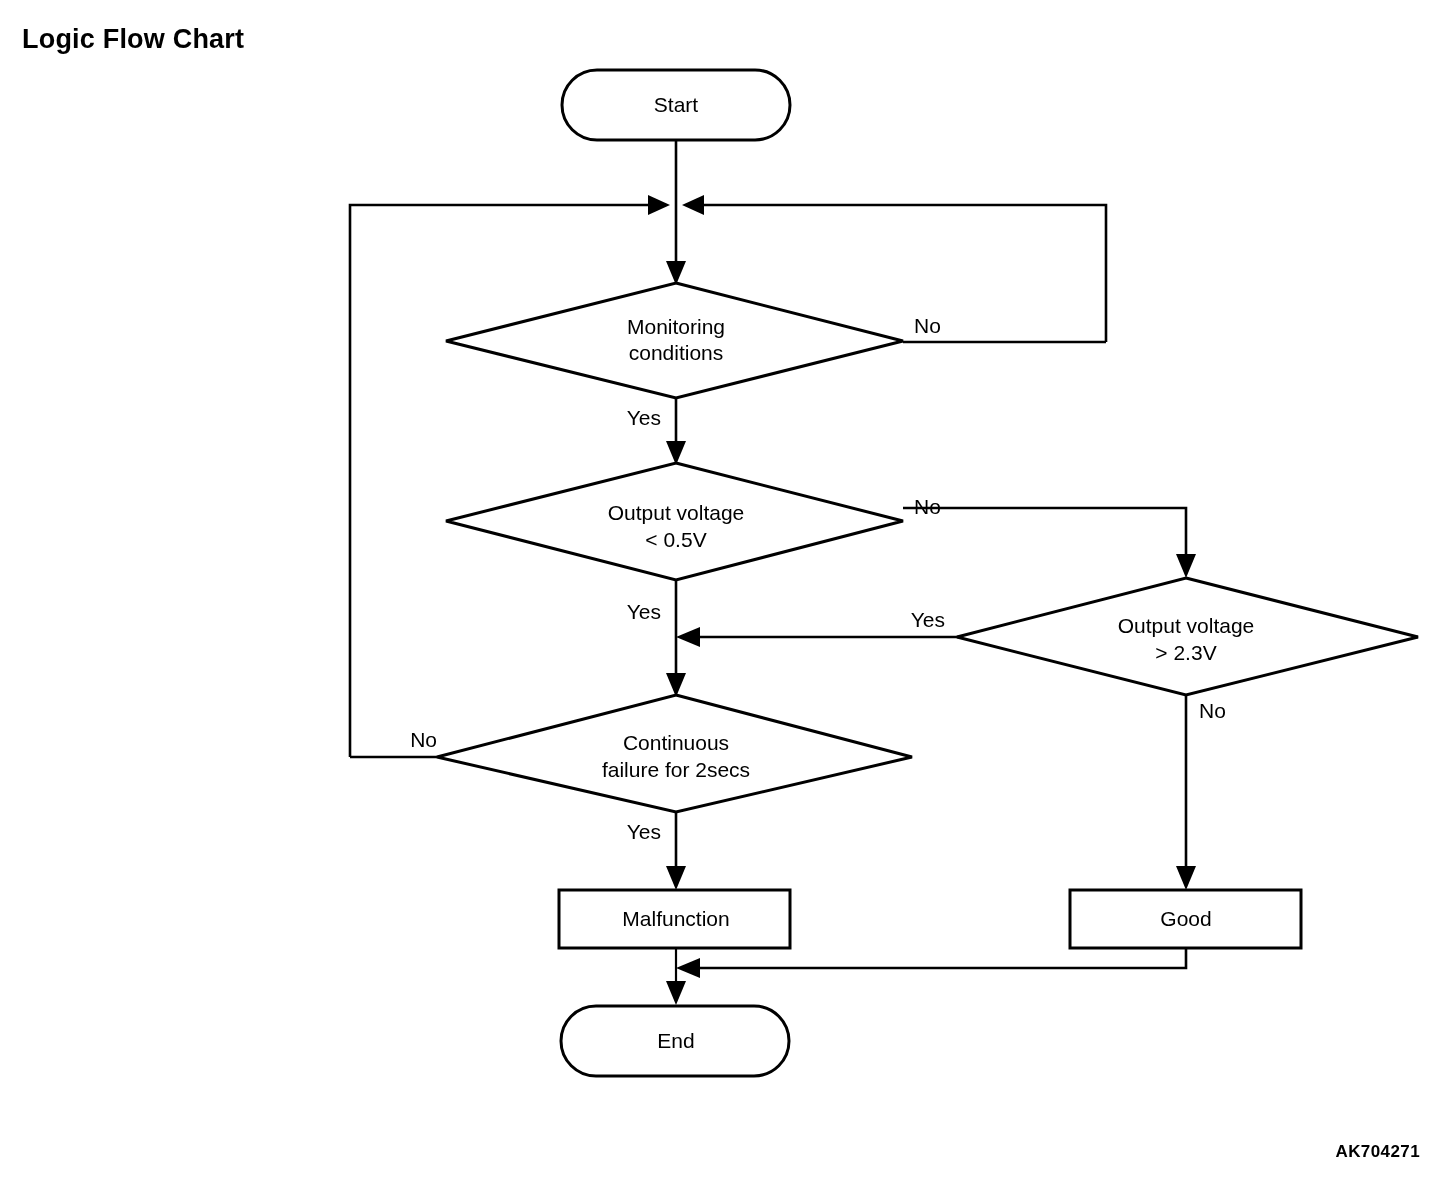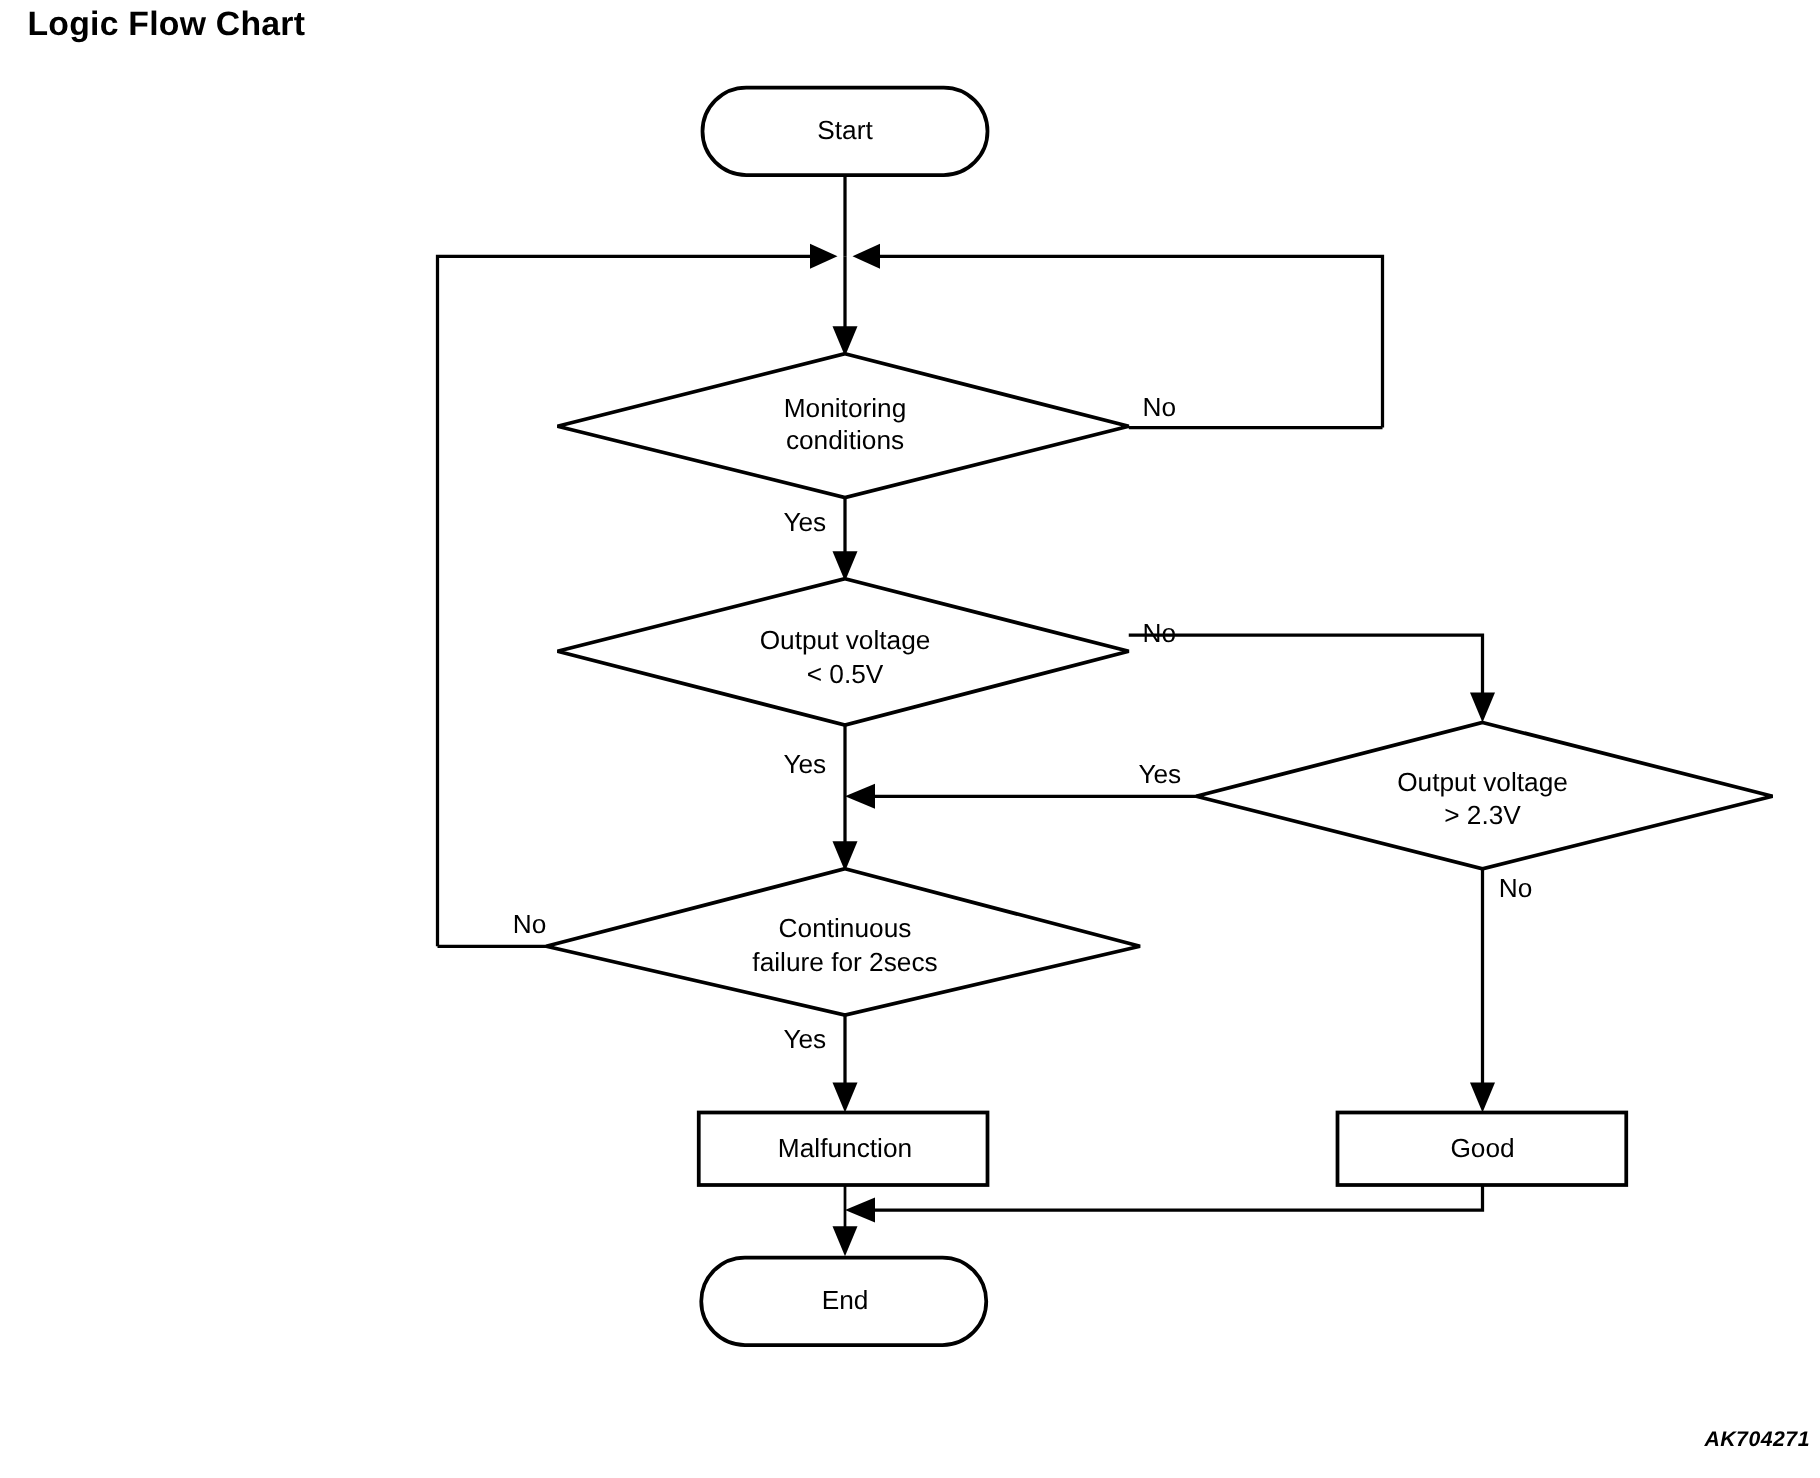--- a/index.html
+++ b/index.html
@@ -11,35 +11,34 @@
     width: 1456px;
     height: 1182px;
     font-family: "Liberation Sans", sans-serif;
     color: #000000;
     position: relative;
     overflow: hidden;
   }
   #page-title {
     position: absolute;
     left: 22px;
-    top: 4px;
+    top: 24px;
     font-size: 27px;
     font-weight: bold;
     letter-spacing: 0.2px;
     white-space: nowrap;
   }
   #ref-code {
     position: absolute;
-    right: 8px;
+    right: 36px;
     top: 1142px;
     font-size: 17px;
     font-weight: bold;
     letter-spacing: 0.4px;
     white-space: nowrap;
-    font-style: italic;
   }
   #flow-svg {
     position: absolute;
     left: 0;
     top: 0;
     width: 1456px;
     height: 1182px;
   }
   .node-shape {
     fill: #ffffff;

